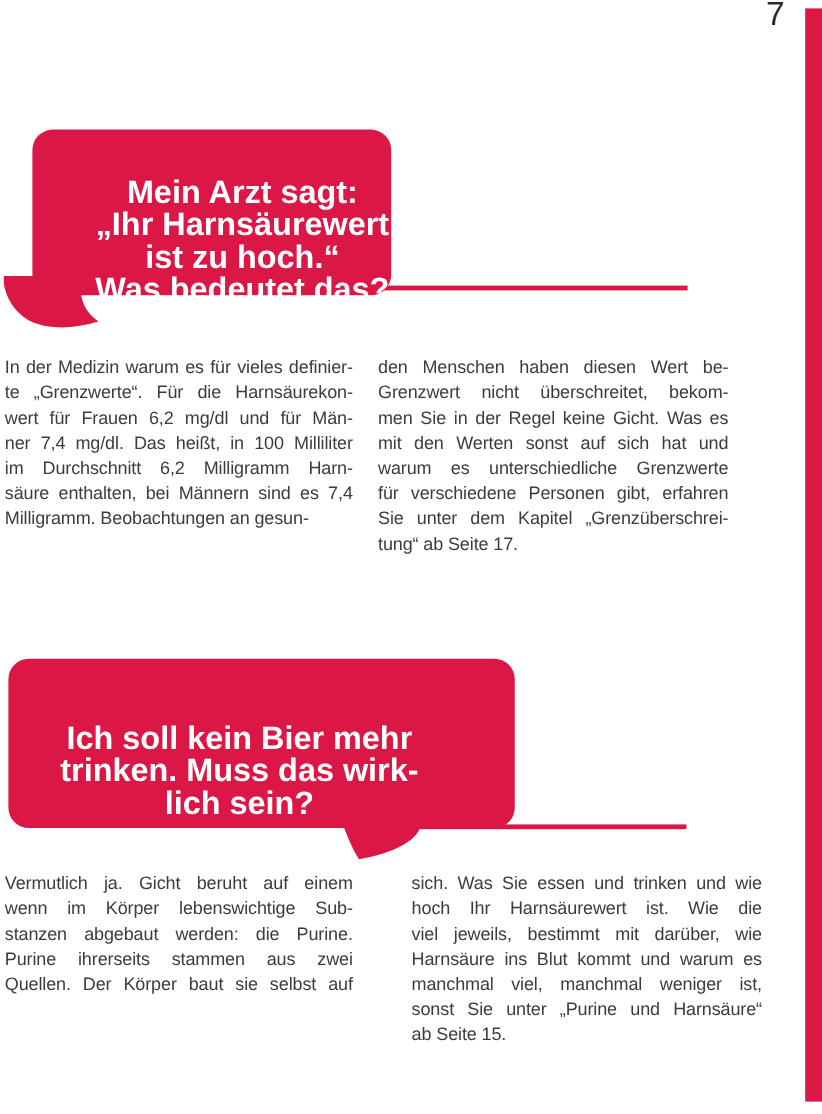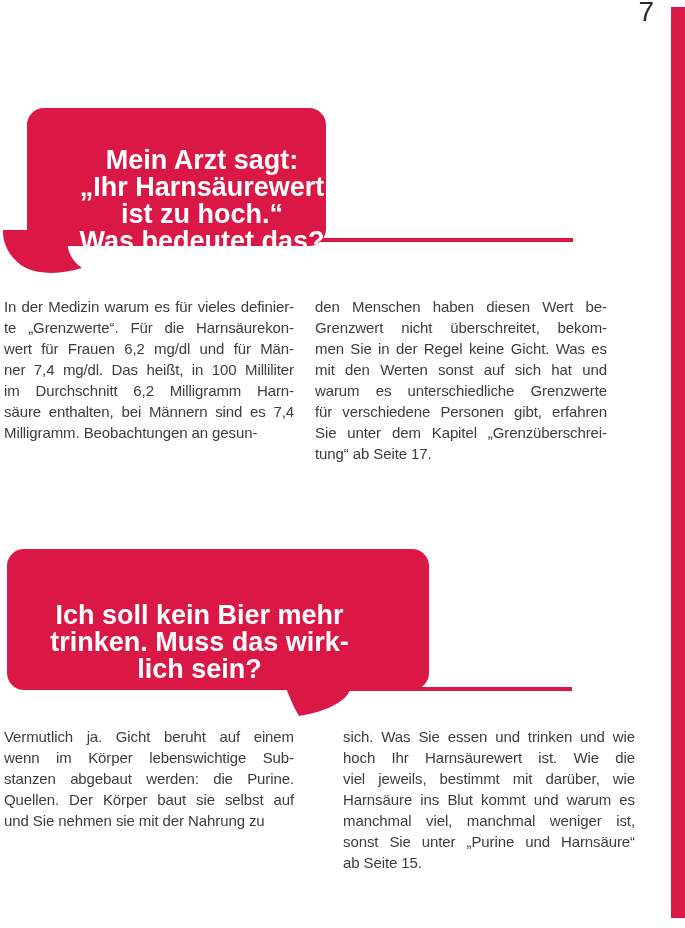--- a/index.html
+++ b/index.html
@@ -89,22 +89,22 @@
 lich sein?</span>
 </div>
 <svg class="tail tail-2" width="72" height="46" viewBox="0 0 72 46" xmlns="http://www.w3.org/2000/svg">
   <path d="M 4 0 L 72 0 L 70 18 C 66 29 48 39 19 44 C 13 34 8 22 4 10 Z" fill="#db1745"></path>
 </svg>
 
 <div class="col s2-left">
     <div class="jline">Vermutlich ja. Gicht beruht auf einem</div>
     <div class="jline">wenn im Körper lebenswichtige Sub-</div>
     <div class="jline">stanzen abgebaut werden: die Purine.</div>
+    <div class="jline">Purine ihrerseits stammen aus zwei</div>
     <div class="jline">Quellen. Der Körper baut sie selbst auf</div>
-    <div class="jline jlast">und Sie nehmen sie mit der Nahrung zu</div>
   </div>
 <div class="col s2-right">
     <div class="jline">sich. Was Sie essen und trinken und wie</div>
     <div class="jline">hoch Ihr Harnsäurewert ist. Wie die</div>
     <div class="jline">viel jeweils, bestimmt mit darüber, wie</div>
     <div class="jline">Harnsäure ins Blut kommt und warum es</div>
     <div class="jline">manchmal viel, manchmal weniger ist,</div>
     <div class="jline">sonst Sie unter „Purine und Harnsäure“</div>
     <div class="jline jlast">ab Seite 15.</div>
   </div>

